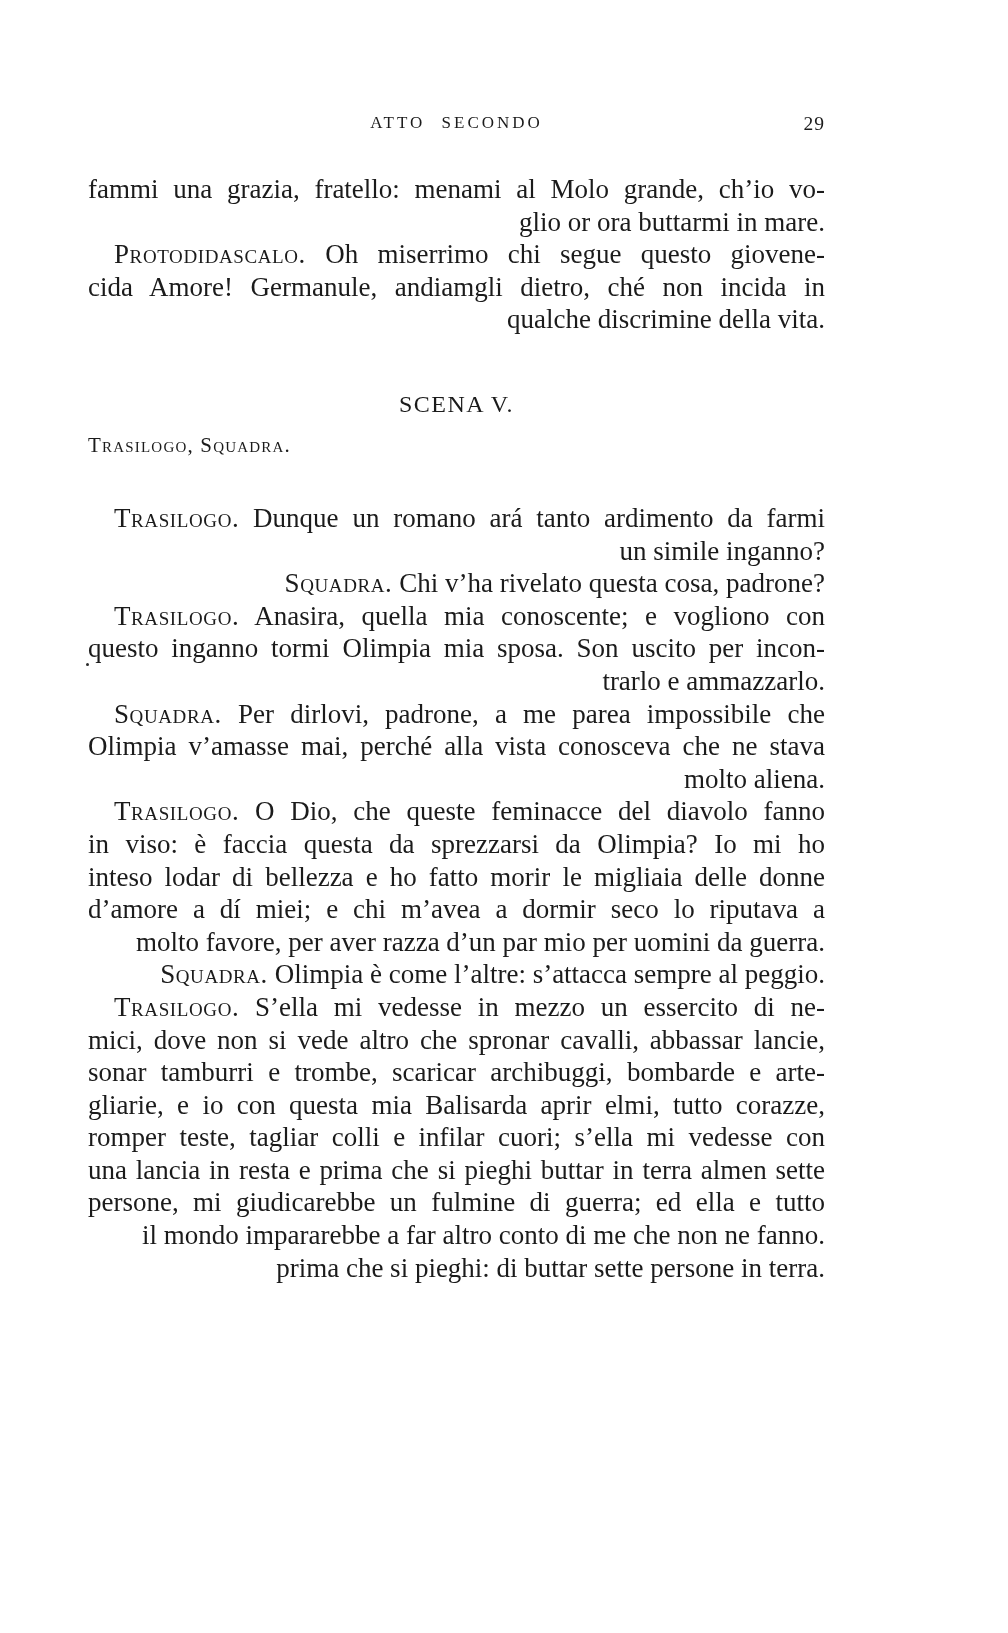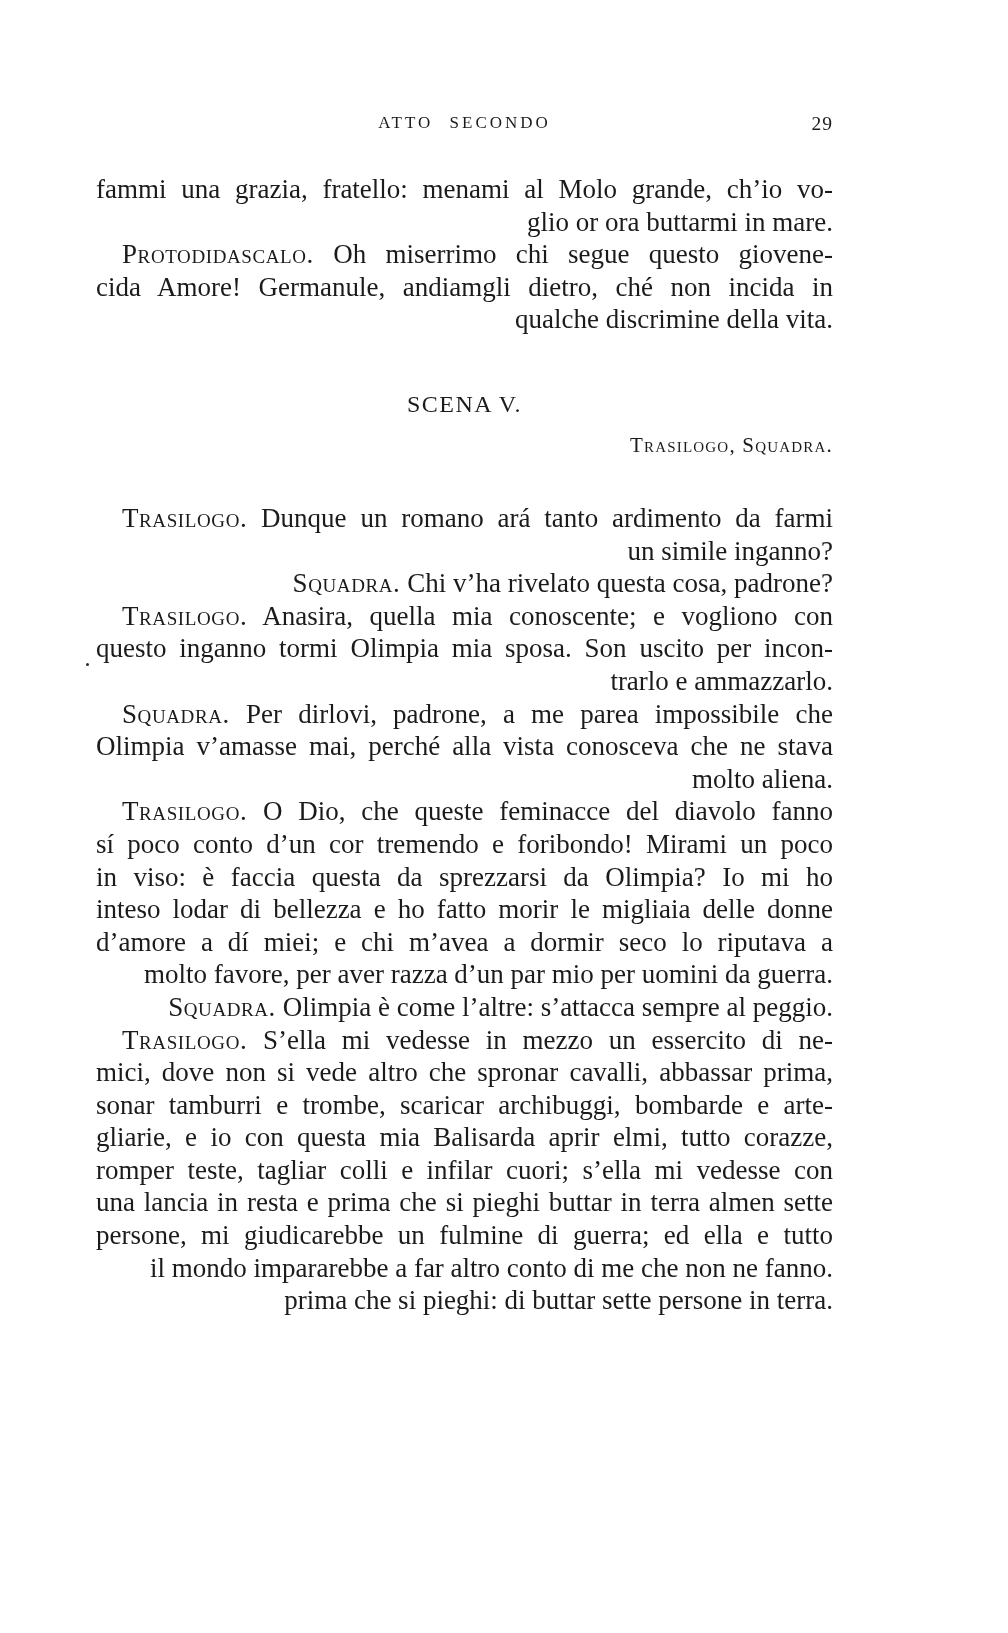--- a/index.html
+++ b/index.html
@@ -11,21 +11,21 @@
     position: relative;
     width: 1008px;
     height: 1633px;
     background: #ffffff;
     font-family: "Liberation Serif", "DejaVu Serif", serif;
     color: #1b1b1b;
     overflow: hidden;
   }
   .textblock {
     position: absolute;
-    left: 96px;
+    left: 88px;
     width: 737px;
   }
   
   .running-head {
     top: 113px;
     height: 30px;
   }
   .running-head .title {
     text-align: center;
     font-size: 17px;
@@ -59,21 +59,21 @@
   
   .scene-heading {
     top: 385px;
     text-align: center;
     font-size: 24px;
     letter-spacing: 1.5px;
     margin-top: 6px;
   }
   .scene-cast {
     top: 433px;
-    text-align: right;
+    text-align: left;
     font-size: 21px;
     font-variant: small-caps;
     letter-spacing: 1.2px;
   }
   
   .speckle {
     position: absolute;
     left: 86px;
     top: 663px;
     width: 3px;
@@ -108,28 +108,27 @@
       <div class="line fill indent"><span class="speaker">Trasilogo.</span> Dunque un romano ará tanto ardimento da farmi</div>
       <div class="line">un simile inganno?</div>
       <div class="line indent"><span class="speaker">Squadra.</span> Chi v’ha rivelato questa cosa, padrone?</div>
       <div class="line fill indent"><span class="speaker">Trasilogo.</span> Anasira, quella mia conoscente; e vogliono con</div>
       <div class="line fill">questo inganno tormi Olimpia mia sposa. Son uscito per incon-</div>
       <div class="line">trarlo e ammazzarlo.</div>
       <div class="line fill indent"><span class="speaker">Squadra.</span> Per dirlovi, padrone, a me parea impossibile che</div>
       <div class="line fill">Olimpia v’amasse mai, perché alla vista conosceva che ne stava</div>
       <div class="line">molto aliena.</div>
       <div class="line fill indent"><span class="speaker">Trasilogo.</span> O Dio, che queste feminacce del diavolo fanno</div>
-      <div class="line fill">sí poco conto d’un cor tremendo e foribondo! Mirami un poco</div>
       <div class="line fill">in viso: è faccia questa da sprezzarsi da Olimpia? Io mi ho</div>
       <div class="line fill">inteso lodar di bellezza e ho fatto morir le migliaia delle donne</div>
       <div class="line fill">d’amore a dí miei; e chi m’avea a dormir seco lo riputava a</div>
       <div class="line">molto favore, per aver razza d’un par mio per uomini da guerra.</div>
       <div class="line indent"><span class="speaker">Squadra.</span> Olimpia è come l’altre: s’attacca sempre al peggio.</div>
       <div class="line fill indent"><span class="speaker">Trasilogo.</span> S’ella mi vedesse in mezzo un essercito di ne-</div>
-      <div class="line fill">mici, dove non si vede altro che spronar cavalli, abbassar prima,</div>
+      <div class="line fill">mici, dove non si vede altro che spronar cavalli, abbassar lancie,</div>
       <div class="line fill">sonar tamburri e trombe, scaricar archibuggi, bombarde e arte-</div>
       <div class="line fill">gliarie, e io con questa mia Balisarda aprir elmi, tutto corazze,</div>
       <div class="line fill">romper teste, tagliar colli e infilar cuori; s’ella mi vedesse con</div>
       <div class="line fill">una lancia in resta e prima che si pieghi buttar in terra almen sette</div>
       <div class="line fill">persone, mi giudicarebbe un fulmine di guerra; ed ella e tutto</div>
       <div class="line">il mondo impararebbe a far altro conto di me che non ne fanno.</div>
       <div class="line">prima che si pieghi: di buttar sette persone in terra.</div>
     </div>
 
   <div class="speckle"></div>

